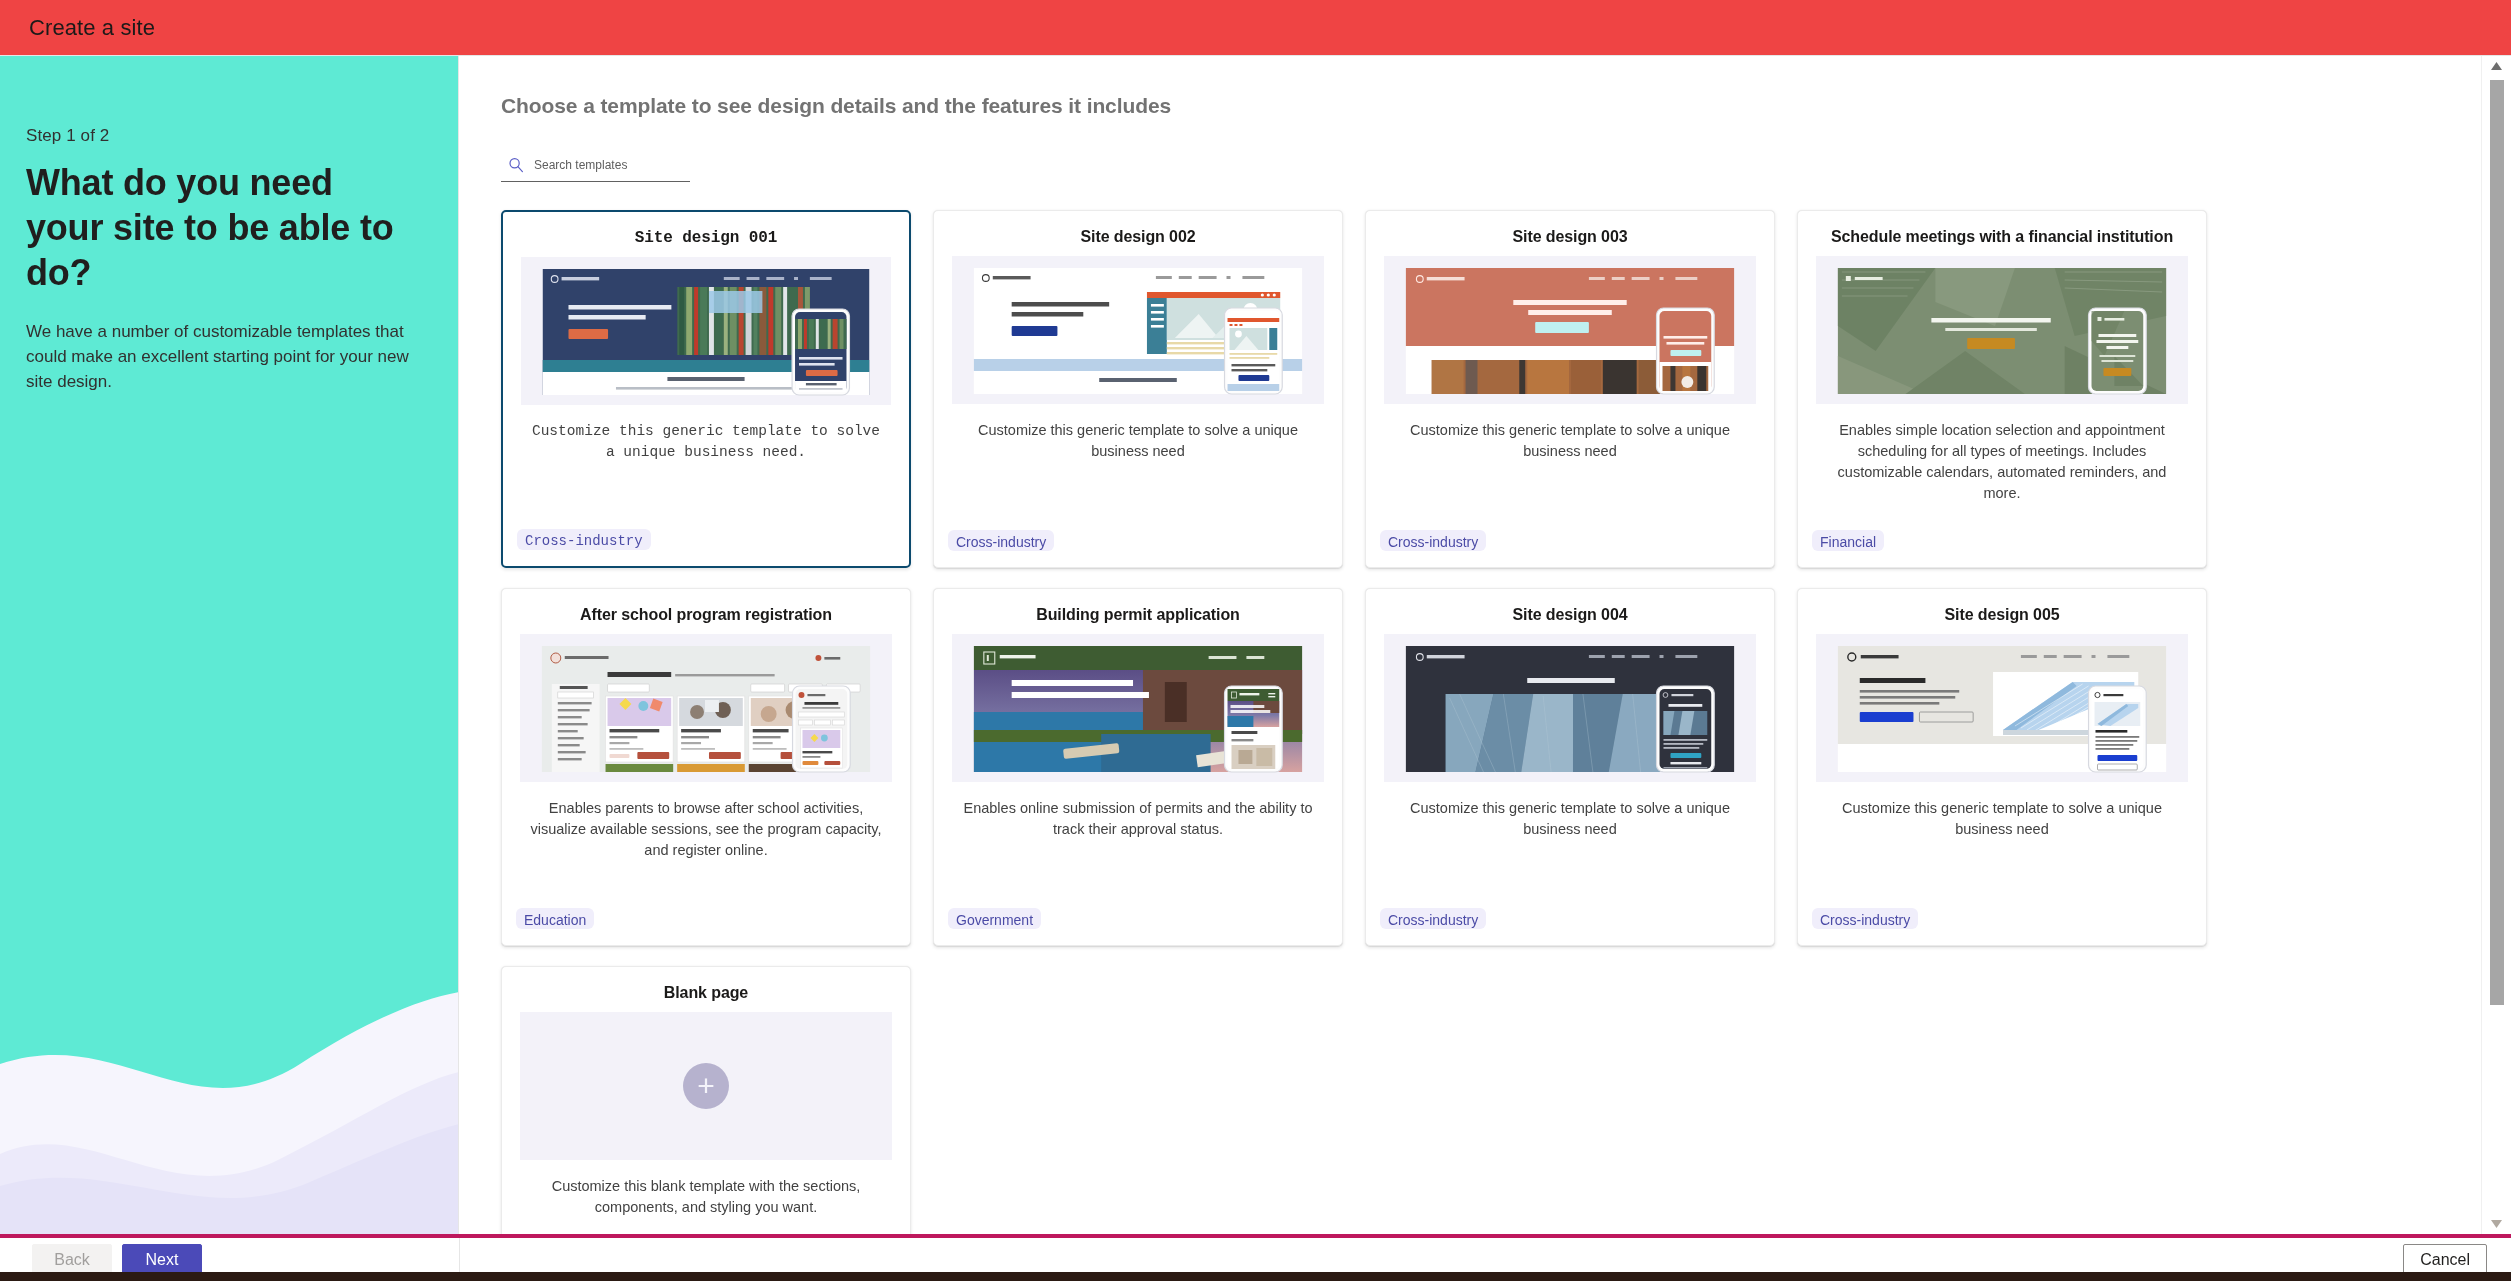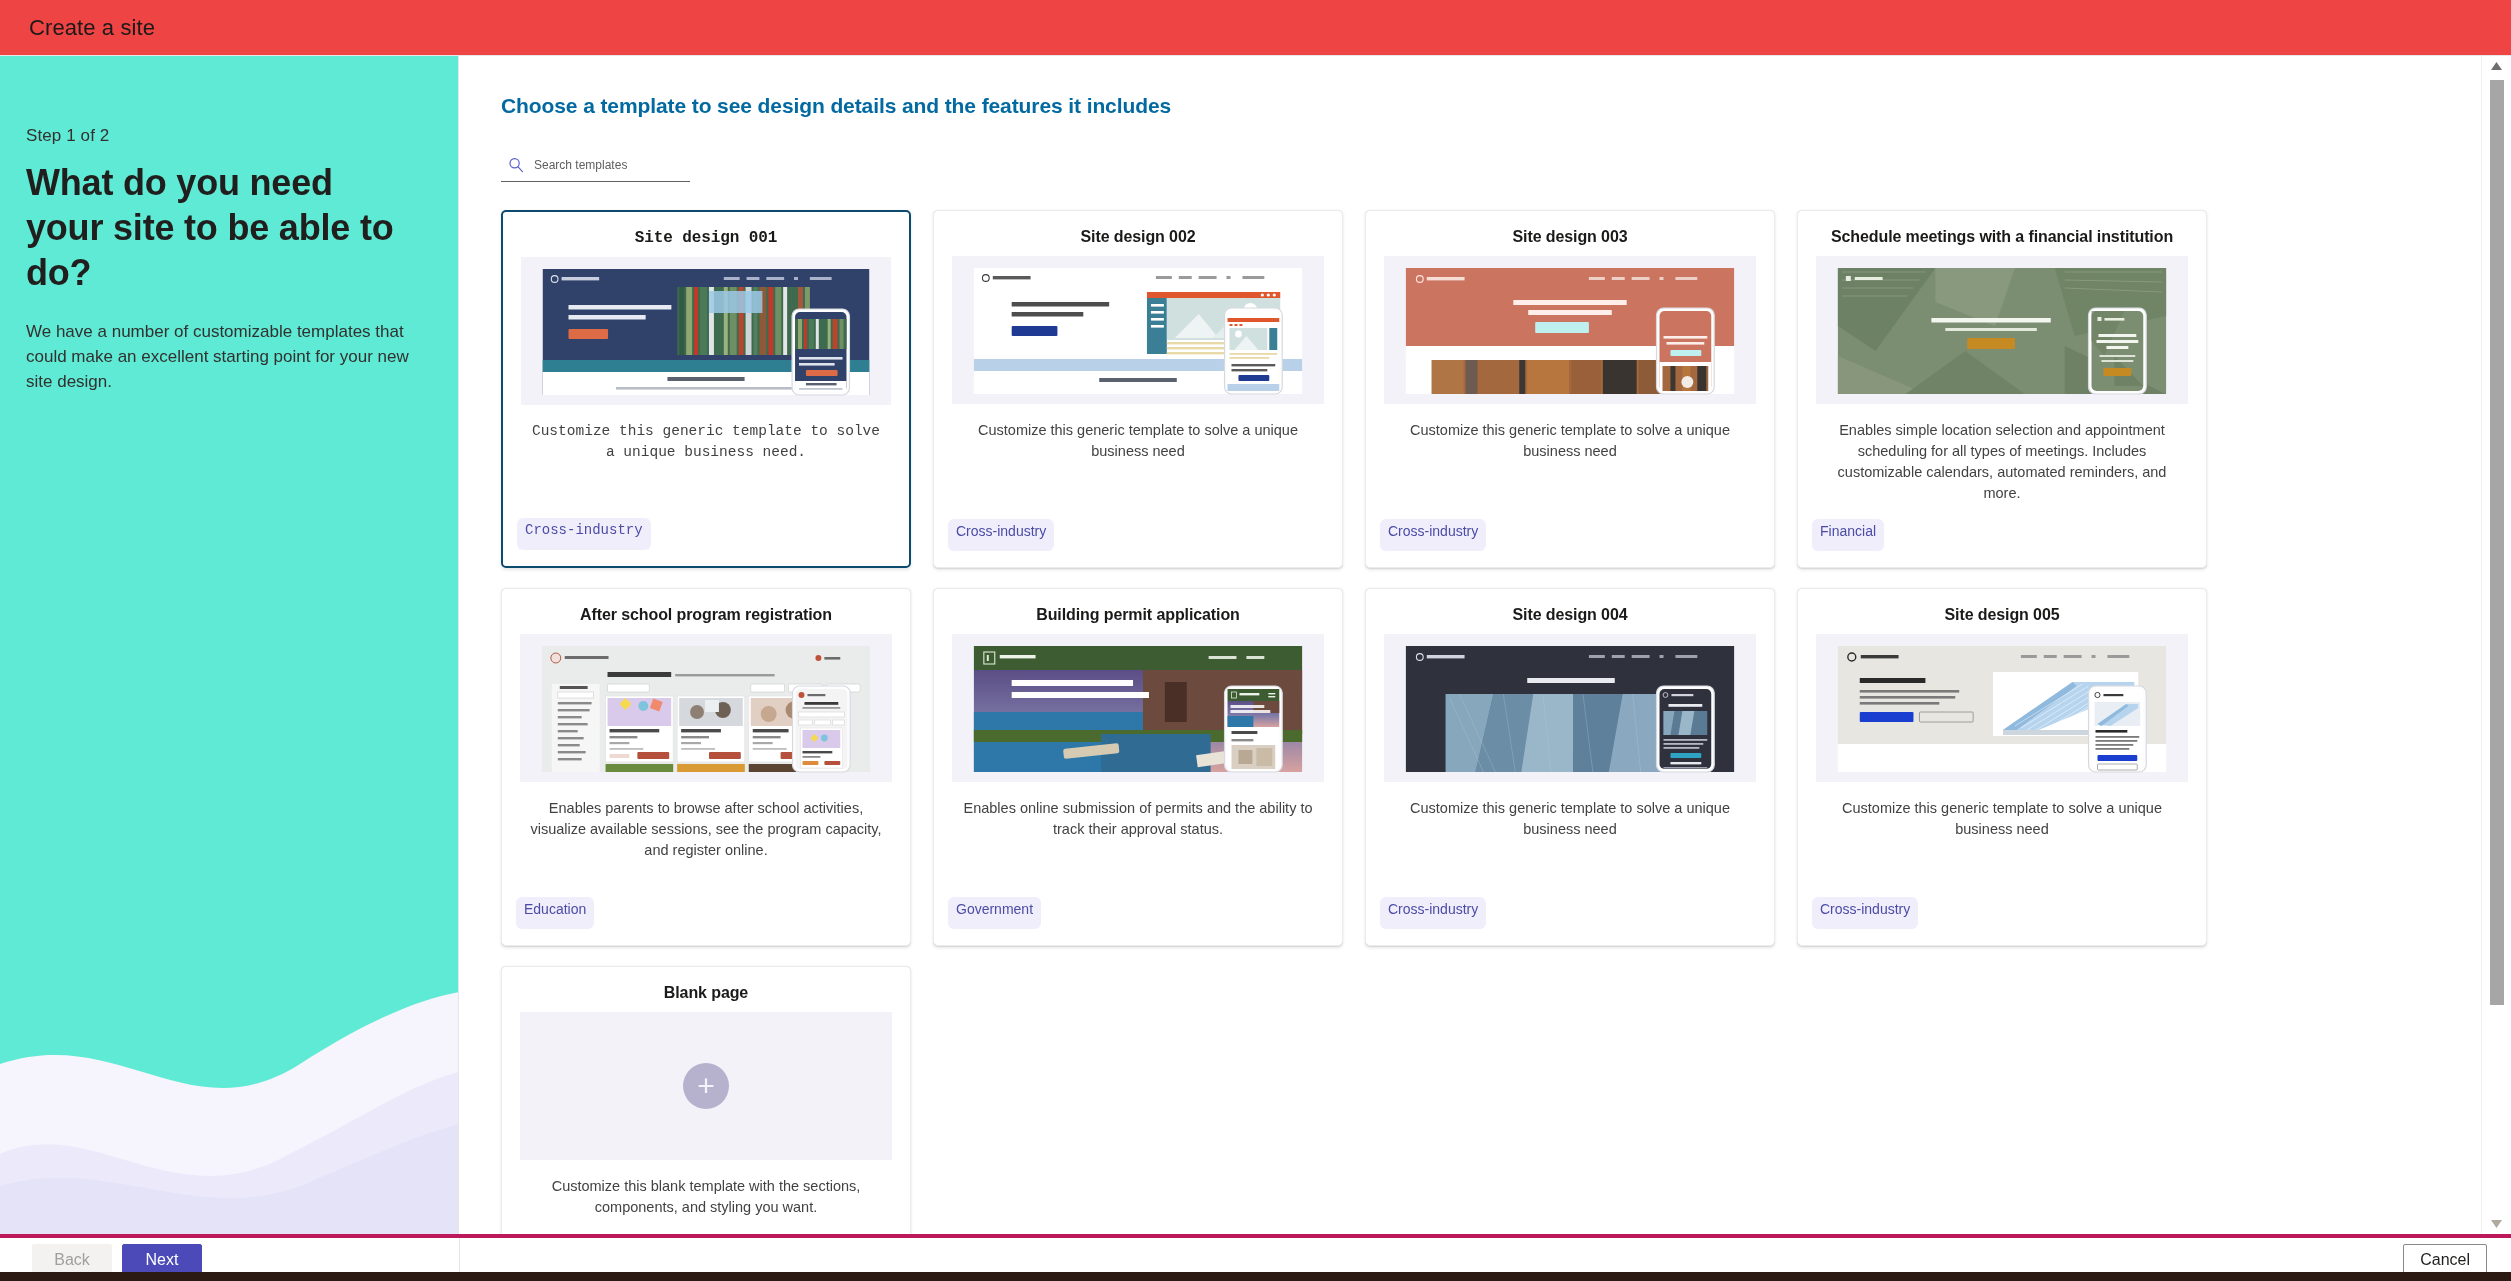--- a/index.html
+++ b/index.html
@@ -76,21 +76,21 @@
   .scrollarea {
     flex: 1 1 auto;
     position: relative;
     overflow: hidden;
     padding: 0 0 0 0;
   }
   .content {
     padding: 38px 60px 0 32px;
   }
   .section-head {
-    font-size: 21px; font-weight: 700; color: #0369a1; letter-spacing: -.1px;
+    font-size: 21px; font-weight: 700; color: #737373; letter-spacing: -.1px;
     margin-left: 10px;
   }
 
   
   .tabs-row {
     display: flex; align-items: flex-end; justify-content: space-between;
     margin-top: 34px; padding-left: 10px; padding-right: 10px;
   }
   .tabs { display: flex; align-items: flex-end; gap: 0; }
   .tab {
@@ -165,21 +165,21 @@
     text-align: center;
     padding: 16px 22px 0 22px;
     flex: 1 1 auto;
   }
   .tag {
     align-self: flex-start;
     margin: 0 7px 16px 14px;
     background: #f0eefb;
     color: #4b4ba6;
     font-size: 14px;
-    padding: 4px 8px 12px 8px;
+    padding: 4px 8px 1px 8px;
     border-radius: 6px;
   }
   .blank-thumb {
     display: flex; align-items: center; justify-content: center;
     height: 100%;
   }
   .plus-circle {
     width: 46px; height: 46px; border-radius: 50%;
     background: #b6b2ce;
     display: flex; align-items: center; justify-content: center;

